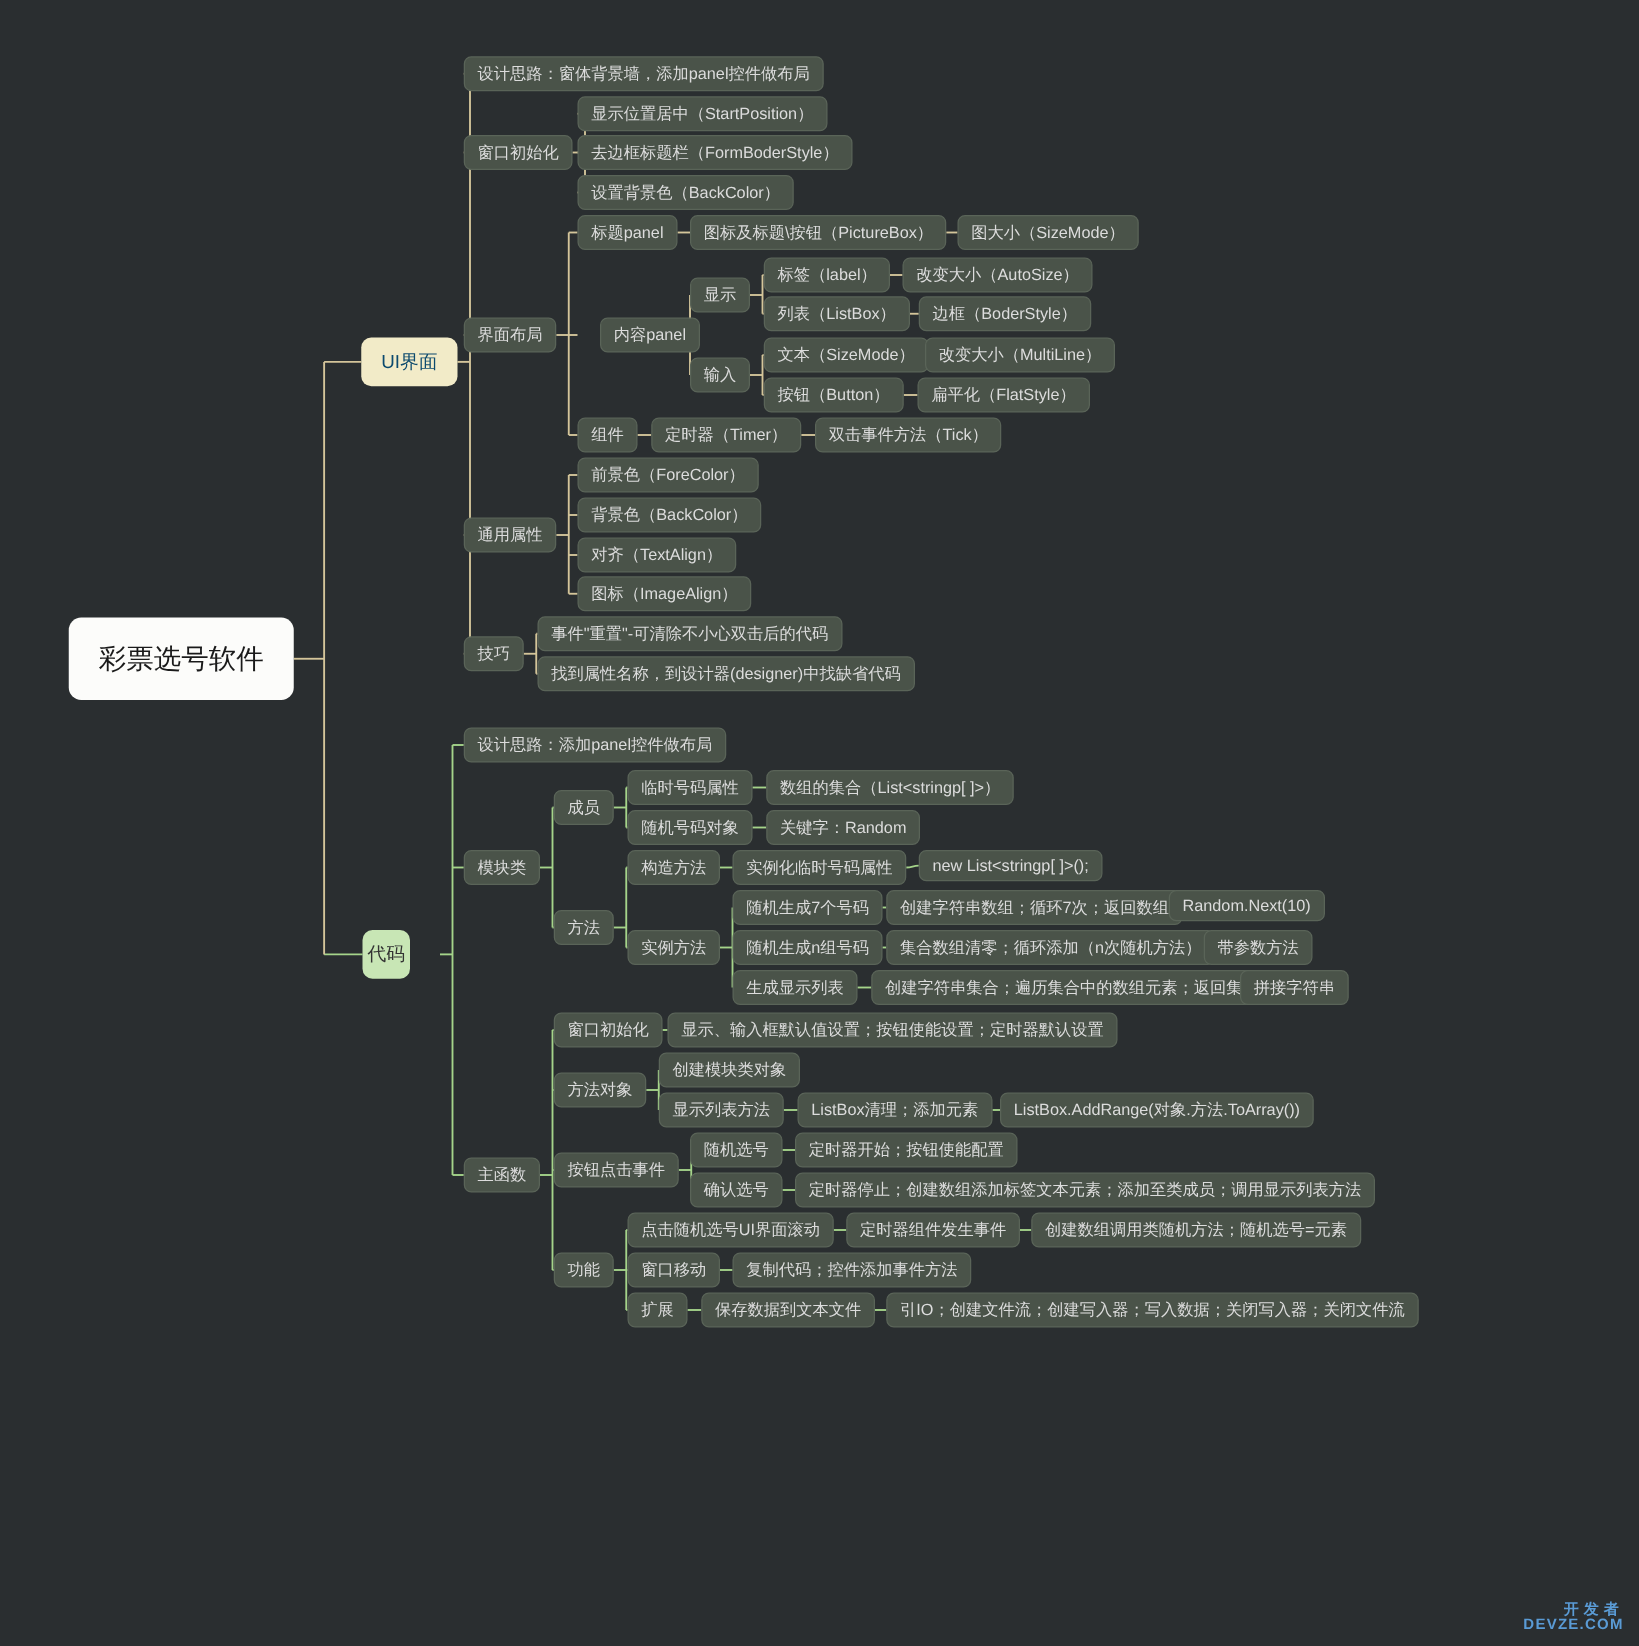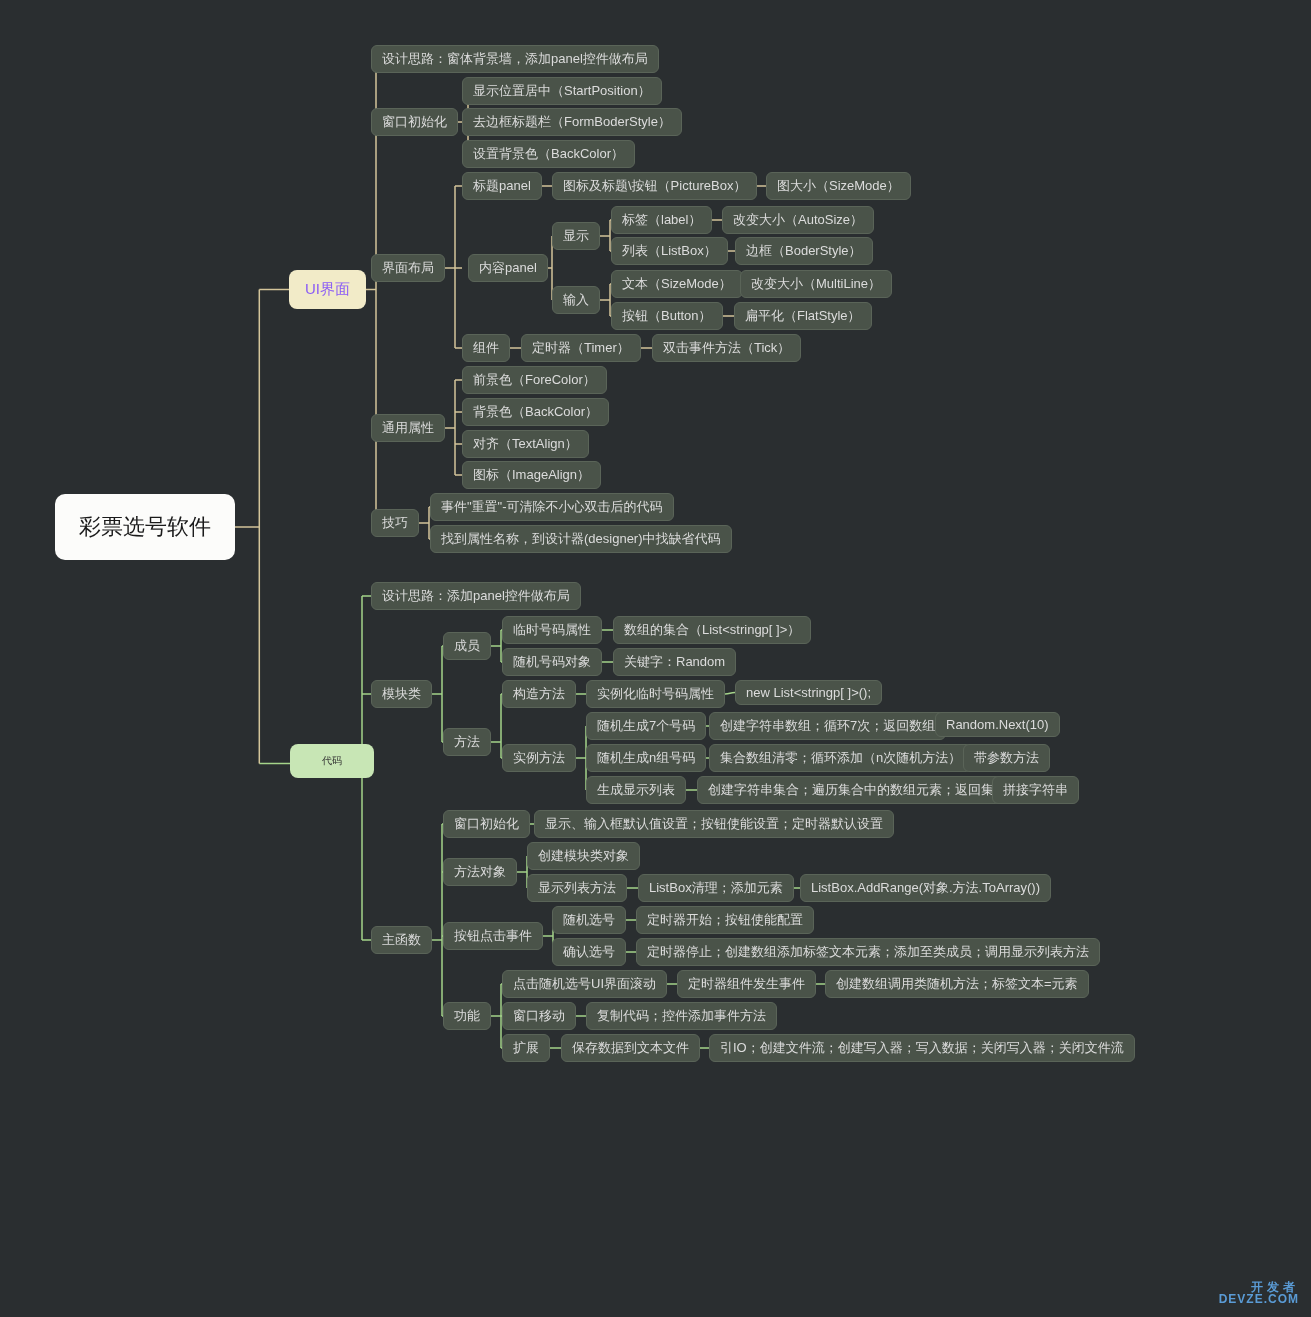--- a/index.html
+++ b/index.html
@@ -27,31 +27,31 @@
   background: #fcfcfa;
   color: #1a1a1a;
   font-size: 22px;
   font-weight: 500;
   padding: 18px 24px;
   border-radius: 10px;
   border: none;
 }
 .main1 {
   background: #f2ebc8;
-  color: #8b5cf6;
+  color: #0c4a6e;
   font-size: 15px;
   padding: 10px 16px;
   border-radius: 8px;
   border: none;
 }
 .main2 {
   background: #c8e6b5;
   color: #333;
-  font-size: 10px;
-  padding: 10px 32px;
+  font-size: 15px;
+  padding: 10px 4px;
   border-radius: 8px;
   border: none;
 }
 svg {
   position: absolute;
   left: 0;
   top: 0;
   pointer-events: none;
 }
 .watermark {
@@ -195,21 +195,21 @@
 <div id="n2" class="node" style="left:371px;top:108px">窗口初始化</div>
 <div id="n2a" class="node" style="left:462px;top:77px">显示位置居中（StartPosition）</div>
 <div id="n2b" class="node" style="left:462px;top:108px">去边框标题栏（FormBoderStyle）</div>
 <div id="n2c" class="node" style="left:462px;top:140px">设置背景色（BackColor）</div>
 
 <div id="n3" class="node" style="left:371px;top:254px">界面布局</div>
 <div id="n3a" class="node" style="left:462px;top:172px">标题panel</div>
 <div id="n3a1" class="node" style="left:552px;top:172px">图标及标题\按钮（PictureBox）</div>
 <div id="n3a2" class="node" style="left:766px;top:172px">图大小（SizeMode）</div>
 
-<div id="n3b" class="node" style="left:468px;top:254px">内容panel</div>
+<div id="n3b" class="node" style="left:480px;top:254px">内容panel</div>
 <div id="n3b1" class="node" style="left:552px;top:222px">显示</div>
 <div id="n3b1a" class="node" style="left:611px;top:206px">标签（label）</div>
 <div id="n3b1a2" class="node" style="left:722px;top:206px">改变大小（AutoSize）</div>
 <div id="n3b1b" class="node" style="left:611px;top:237px">列表（ListBox）</div>
 <div id="n3b1b2" class="node" style="left:735px;top:237px">边框（BoderStyle）</div>
 
 <div id="n3b2" class="node" style="left:552px;top:286px">输入</div>
 <div id="n3b2a" class="node" style="left:611px;top:270px">文本（SizeMode）</div>
 <div id="n3b2a2" class="node" style="left:740px;top:270px">改变大小（MultiLine）</div>
 <div id="n3b2b" class="node" style="left:611px;top:302px">按钮（Button）</div>
@@ -266,21 +266,21 @@
 
 <div id="c3c" class="node" style="left:443px;top:922px">按钮点击事件</div>
 <div id="c3c1" class="node" style="left:552px;top:906px">随机选号</div>
 <div id="c3c1a" class="node" style="left:636px;top:906px">定时器开始；按钮使能配置</div>
 <div id="c3c2" class="node" style="left:552px;top:938px">确认选号</div>
 <div id="c3c2a" class="node" style="left:636px;top:938px">定时器停止；创建数组添加标签文本元素；添加至类成员；调用显示列表方法</div>
 
 <div id="c3d" class="node" style="left:443px;top:1002px">功能</div>
 <div id="c3d1" class="node" style="left:502px;top:970px">点击随机选号UI界面滚动</div>
 <div id="c3d1a" class="node" style="left:677px;top:970px">定时器组件发生事件</div>
-<div id="c3d1b" class="node" style="left:825px;top:970px">创建数组调用类随机方法；标签文本=元素</div>
+<div id="c3d1b" class="node" style="left:825px;top:970px">创建数组调用类随机方法；随机选号=元素</div>
 <div id="c3d2" class="node" style="left:502px;top:1002px">窗口移动</div>
 <div id="c3d2a" class="node" style="left:586px;top:1002px">复制代码；控件添加事件方法</div>
 <div id="c3d3" class="node" style="left:502px;top:1034px">扩展</div>
 <div id="c3d3a" class="node" style="left:561px;top:1034px">保存数据到文本文件</div>
 <div id="c3d3b" class="node" style="left:709px;top:1034px">引IO；创建文件流；创建写入器；写入数据；关闭写入器；关闭文件流</div>
 
 <div class="watermark">
   <div class="l1">开发者</div>
   <div class="l2">DEVZE.COM</div>
 </div>

